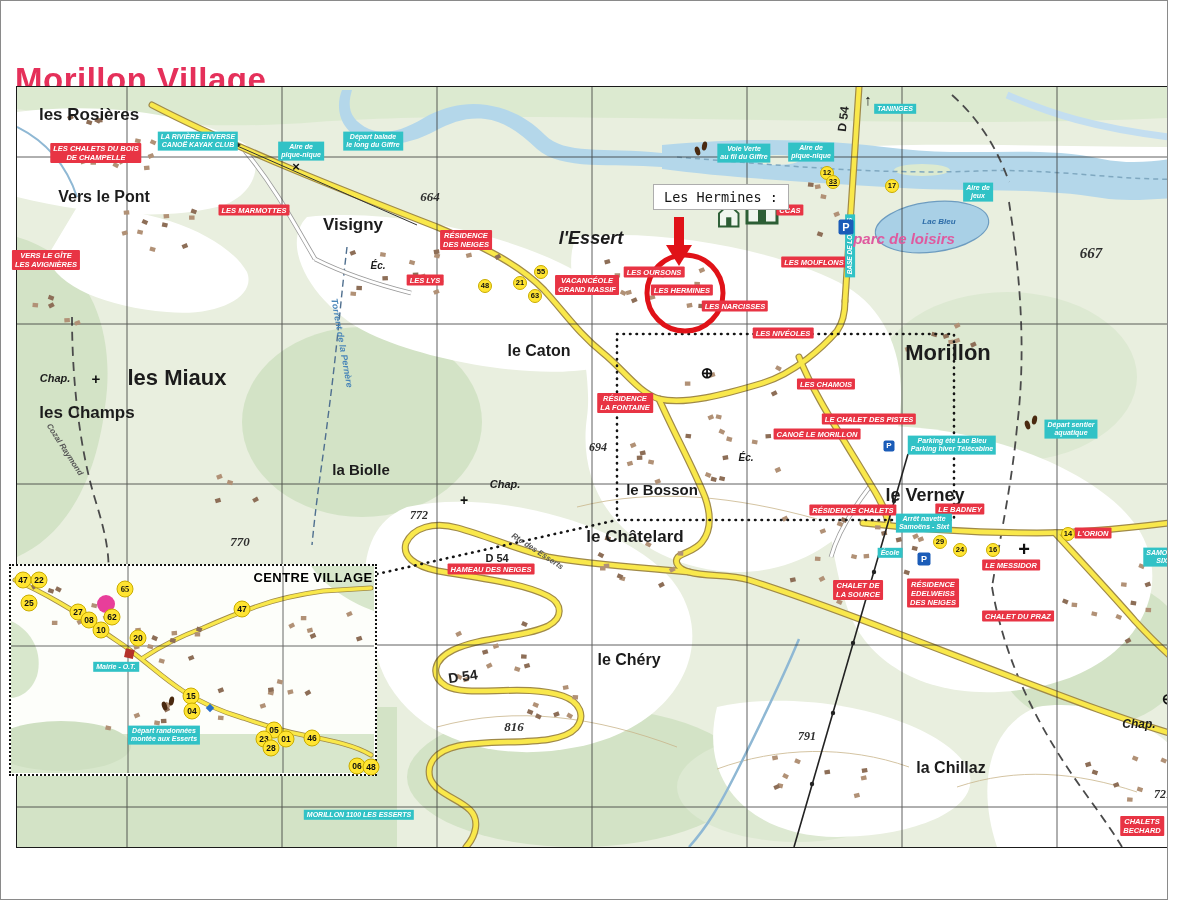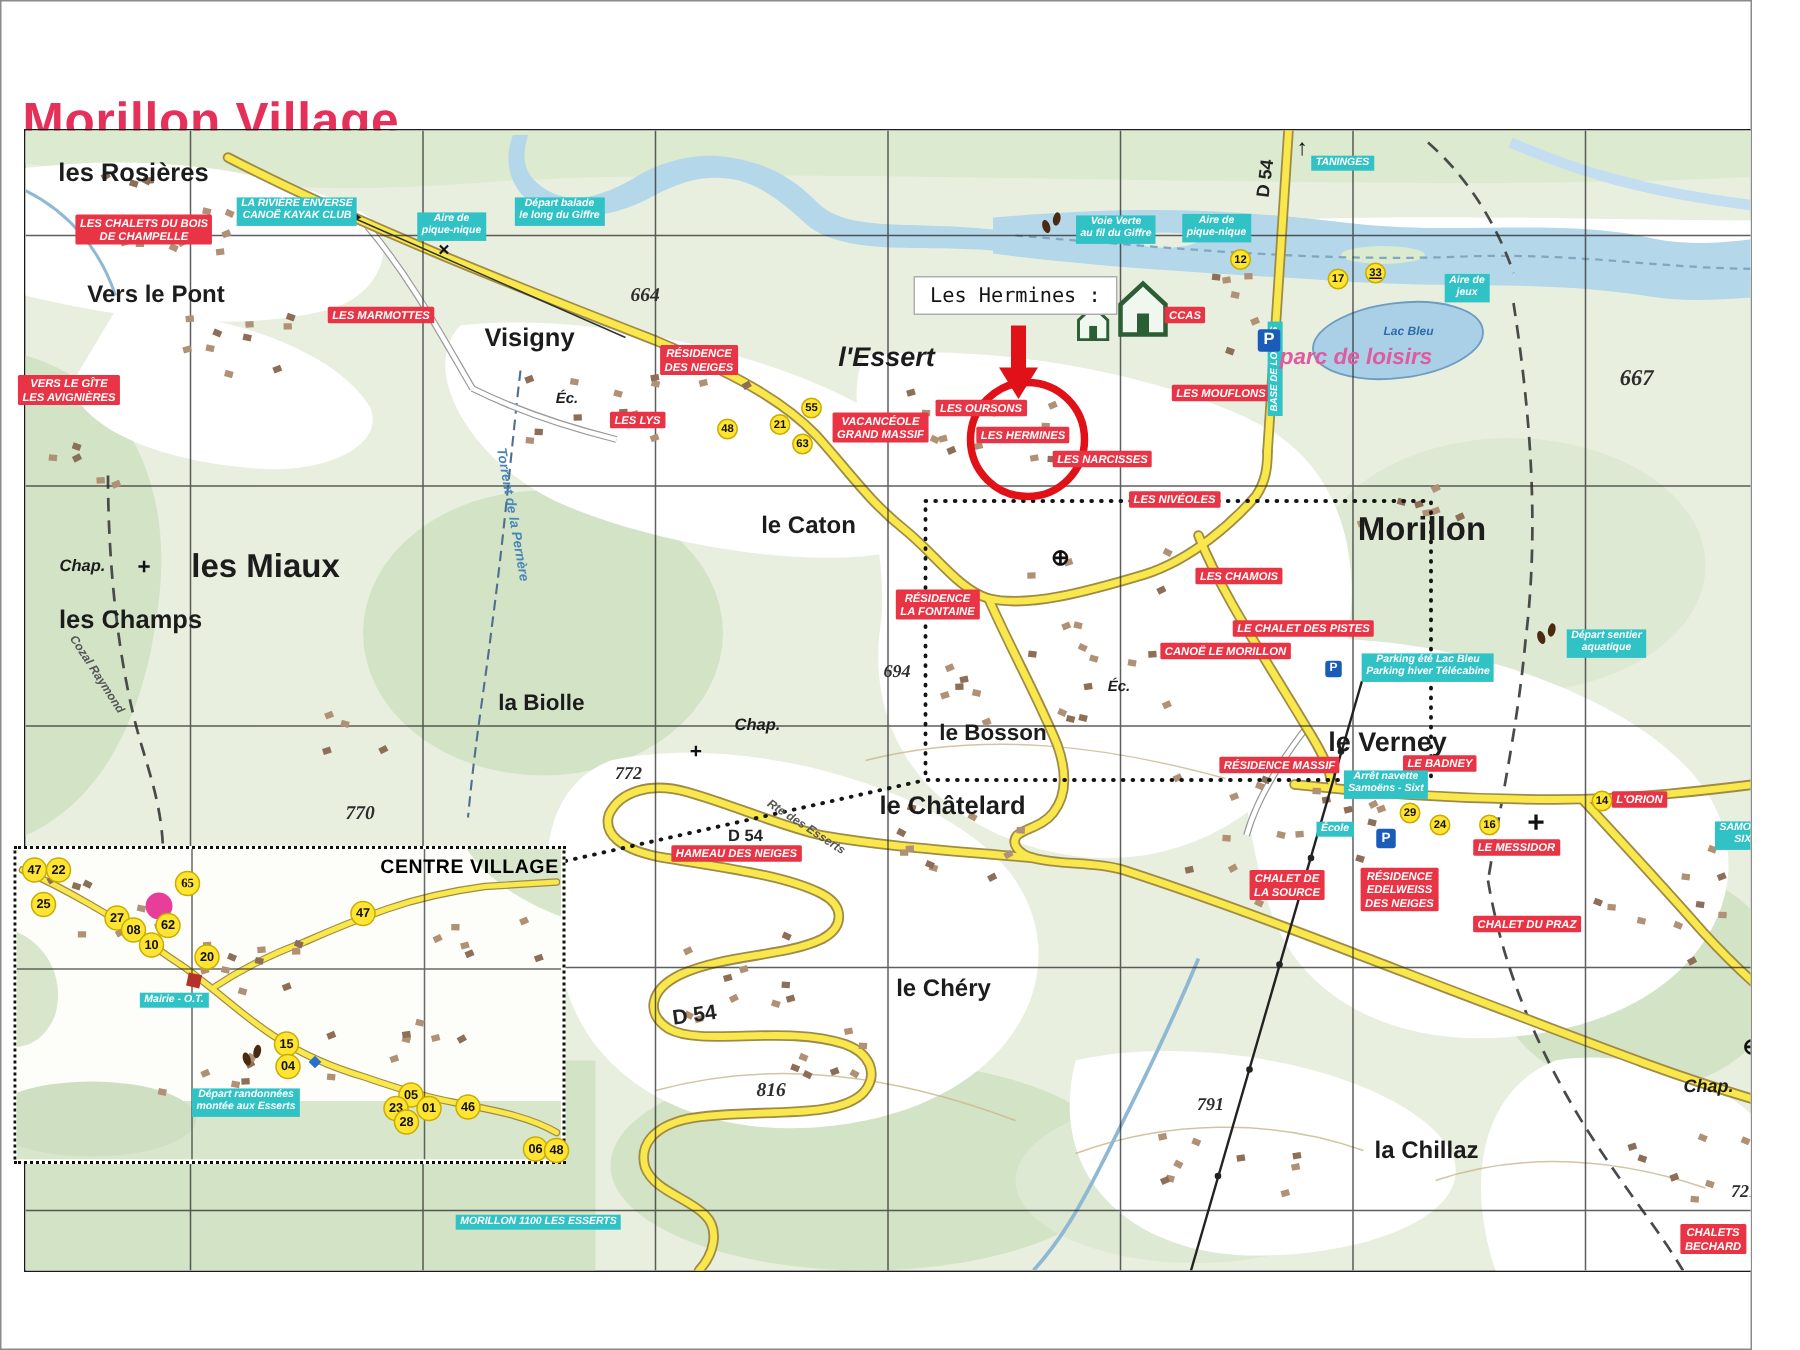--- a/index.html
+++ b/index.html
@@ -411,21 +411,21 @@
           <rect x="152.39419036181062" y="142.68638383146026" width="5.5" height="4.2" fill="#8d6e57" transform="rotate(-26.944461825260078 152.39419036181062 142.68638383146026)"></rect>
           <rect x="155.28007353888825" y="135.78350281572057" width="5.5" height="4.2" fill="#b19176" transform="rotate(27.491510784821003 155.28007353888825 135.78350281572057)"></rect>
           <rect x="143.71242510853335" y="154.35391666036594" width="5.5" height="4.2" fill="#b19176" transform="rotate(10.280753645201912 143.71242510853335 154.35391666036594)"></rect>
         </g>
       <circle cx="95" cy="38" r="9" fill="#e83e9a"></circle>
       <rect x="114" y="83" width="9" height="9" fill="#b5322a" transform="rotate(12 118 87)"></rect>
       <rect x="196" y="139" width="6" height="6" fill="#2a6fc8" transform="rotate(45 199 142)"></rect>
     </svg>
   </div>
 
-  <div class="whitebox" style="left:608px;top:183px;">
+  <div class="whitebox" style="left:652px;top:183px;">
     <span>Les Hermines :</span>
   </div>
 
   <div id="overlay">
       <div class="lbl place" style="left: 88px; top: 114px; transform: translate(-50%, -50%); font-size: 17px;">les Rosières</div>
       <div class="lbl place" style="left: 103px; top: 196px; transform: translate(-50%, -50%); font-size: 16px;">Vers le Pont</div>
       <div class="lbl place" style="left: 352px; top: 224px; transform: translate(-50%, -50%); font-size: 17px;">Visigny</div>
       <div class="lbl place it" style="left: 590px; top: 237px; transform: translate(-50%, -50%); font-size: 18px;">l'Essert</div>
       <div class="lbl place" style="left: 538px; top: 350px; transform: translate(-50%, -50%); font-size: 16px;">le Caton</div>
       <div class="lbl place" style="left: 176px; top: 377px; transform: translate(-50%, -50%); font-size: 22px; text-align: center;">les Miaux</div>
@@ -469,21 +469,21 @@
       <div class="lbl redbox" style="left: 653px; top: 271px; transform: translate(-50%, -50%);">LES OURSONS</div>
       <div class="lbl redbox" style="left: 681px; top: 289px; transform: translate(-50%, -50%); text-align: center;">LES HERMINES</div>
       <div class="lbl redbox" style="left: 734px; top: 305px; transform: translate(-50%, -50%);">LES NARCISSES</div>
       <div class="lbl redbox" style="left: 813px; top: 261px; transform: translate(-50%, -50%);">LES MOUFLONS</div>
       <div class="lbl redbox" style="left: 782px; top: 332px; transform: translate(-50%, -50%);">LES NIVÉOLES</div>
       <div class="lbl redbox" style="left: 825px; top: 355px; transform: translate(-50%, -50%); margin-top: 28px;">LES CHAMOIS</div>
       <div class="lbl redbox" style="left: 868px; top: 418px; transform: translate(-50%, -50%);">LE CHALET DES PISTES</div>
       <div class="lbl redbox" style="left: 816px; top: 433px; transform: translate(-50%, -50%);">CANOË LE MORILLON</div>
       <div class="lbl redbox" style="left: 624px; top: 402px; transform: translate(-50%, -50%);">RÉSIDENCE
 LA FONTAINE</div>
-      <div class="lbl redbox" style="left: 852px; top: 509px; transform: translate(-50%, -50%);">RÉSIDENCE MASSIF</div>
+      <div class="lbl redbox" style="left: 852px; top: 509px; transform: translate(-50%, -50%);">RÉSIDENCE CHALETS</div>
       <div class="lbl redbox" style="left: 959px; top: 508px; transform: translate(-50%, -50%);">LE BADNEY</div>
       <div class="lbl redbox" style="left: 857px; top: 589px; transform: translate(-50%, -50%);">CHALET DE
 LA SOURCE</div>
       <div class="lbl redbox" style="left: 932px; top: 592px; transform: translate(-50%, -50%);">RÉSIDENCE
 EDELWEISS
 DES NEIGES</div>
       <div class="lbl redbox" style="left: 1010px; top: 564px; transform: translate(-50%, -50%);">LE MESSIDOR</div>
       <div class="lbl redbox" style="left: 1017px; top: 615px; transform: translate(-50%, -50%);">CHALET DU PRAZ</div>
       <div class="lbl redbox" style="left: 1092px; top: 532px; transform: translate(-50%, -50%);">L'ORION</div>
       <div class="lbl redbox" style="left: 1141px; top: 825px; transform: translate(-50%, -50%);">CHALETS
@@ -513,21 +513,21 @@
       <div class="lbl cyanbox" style="left: 889px; top: 552px; transform: translate(-50%, -50%);">École</div>
       <div class="lbl cyanbox" style="left: 1163px; top: 556px; transform: translate(-50%, -50%);">SAMOËNS
 SIXT</div>
       <div class="lbl cyanbox" style="left: 358px; top: 814px; transform: translate(-50%, -50%);">MORILLON 1100 LES ESSERTS</div>
       <div class="lbl cyanbox" style="left: 163px; top: 734px; transform: translate(-50%, -50%);">Départ randonnées
 montée aux Esserts</div>
       <div class="lbl cyanbox" style="left: 115px; top: 666px; transform: translate(-50%, -50%);">Mairie - O.T.</div>
       <div class="lbl pinklbl" style="left: 903px; top: 238px; transform: translate(-50%, -50%); font-size: 15px;">parc de loisirs</div>
       <div class="lbl bluelbl" style="left: 938px; top: 221px; transform: translate(-50%, -50%); font-size: 8px;">Lac Bleu</div>
       <div class="lbl stop" style="left: 826px; top: 172px; transform: translate(-50%, -50%);">12</div>
-      <div class="lbl stop" style="left: 916px; top: 181px; transform: translate(-50%, -50%); text-decoration: underline;">33</div>
+      <div class="lbl stop" style="left: 832px; top: 181px; transform: translate(-50%, -50%); text-decoration: underline;">33</div>
       <div class="lbl stop" style="left: 891px; top: 185px; transform: translate(-50%, -50%);">17</div>
       <div class="lbl stop" style="left: 484px; top: 285px; transform: translate(-50%, -50%);">48</div>
       <div class="lbl stop" style="left: 519px; top: 282px; transform: translate(-50%, -50%);">21</div>
       <div class="lbl stop" style="left: 540px; top: 271px; transform: translate(-50%, -50%);">55</div>
       <div class="lbl stop" style="left: 534px; top: 295px; transform: translate(-50%, -50%);">63</div>
       <div class="lbl stop" style="left: 939px; top: 541px; transform: translate(-50%, -50%);">29</div>
       <div class="lbl stop" style="left: 959px; top: 549px; transform: translate(-50%, -50%);">24</div>
       <div class="lbl stop" style="left: 992px; top: 549px; transform: translate(-50%, -50%);">16</div>
       <div class="lbl stop" style="left: 1067px; top: 533px; transform: translate(-50%, -50%);">14</div>
       <div class="lbl stop big" style="left: 22px; top: 579px; transform: translate(-50%, -50%);">47</div>

